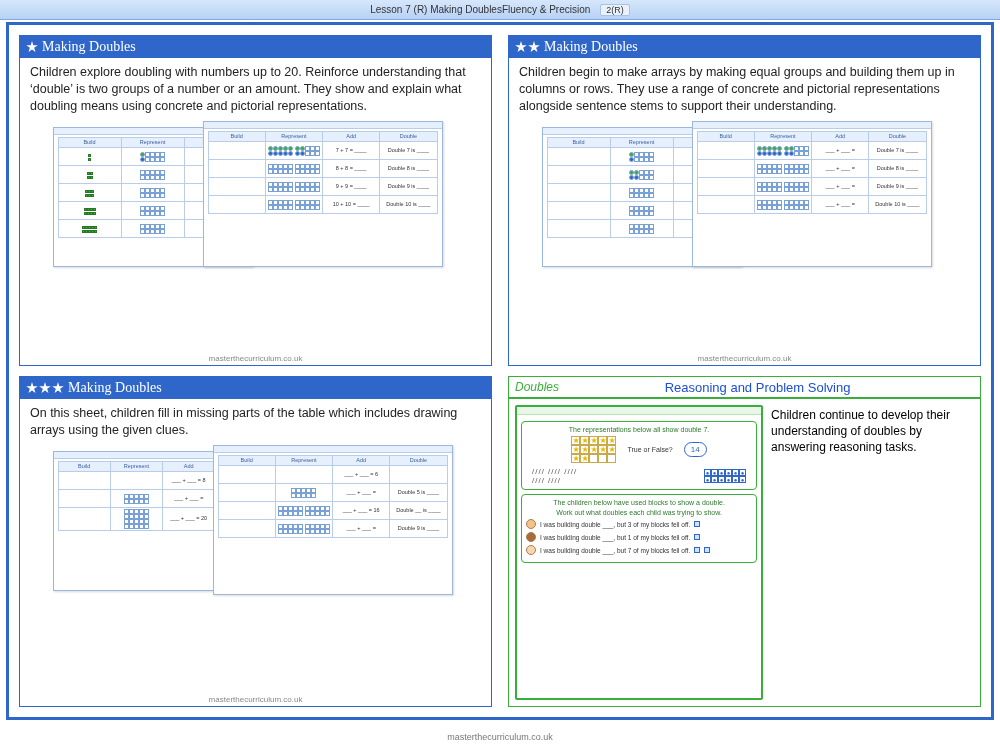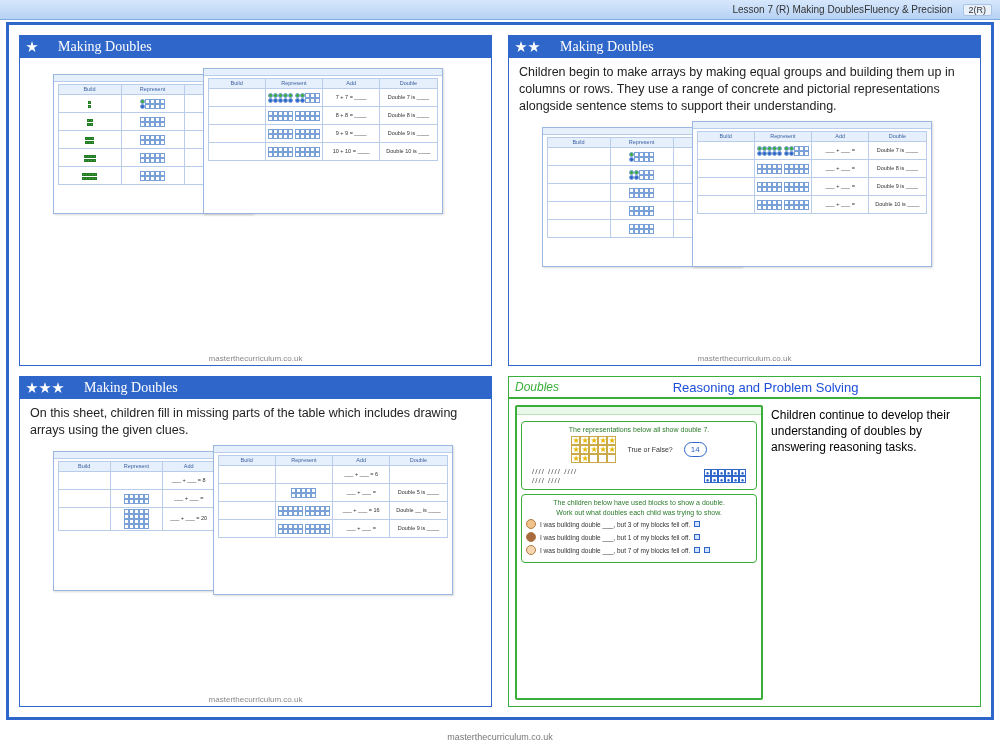--- a/index.html
+++ b/index.html
@@ -17,21 +17,21 @@
     background: #fff;
   }
   .topbar {
     height: 20px;
     background: linear-gradient(#d6e7fb, #b7d2f5);
     border-bottom: 1px solid #7fa9e0;
     font-size: 10px;
     color: #333;
     display: flex;
     align-items: center;
-    justify-content: flex-end;
+    justify-content: center;
     padding: 0 8px;
   }
   .topbar .right { display: flex; gap: 10px; align-items: center; }
   .topbar .badge {
     background: #e9f1fb;
     border: 1px solid #a9c3e6;
     padding: 0 5px;
     border-radius: 2px;
     font-size: 9px;
   }
@@ -57,21 +57,21 @@
     overflow: hidden;
   }
   .card.green { border-color: #3aae3a; }
   .card-header {
     background: #2f66c9;
     color: #fff;
     font-size: 14px;
     padding: 2px 6px;
     display: flex;
     align-items: center;
-    gap: 20px;
+    gap: 4px;
     height: 22px;
   }
   .card.green .card-header {
     background: #fff;
     color: #2b7a2b;
     border-bottom: 2px solid #3aae3a;
     justify-content: flex-start;
   }
   .card.green .card-header .gtitle { color:#3aae3a; font-size:12px; margin-right:18px;font-style:italic;}
   .card.green .card-header .subtitle { color:#1d4ed8; font-size:13px; flex:1; text-align:center; margin-left:-40px;}
@@ -218,20 +218,21 @@
     <div class="grid">
 
       <div class="card">
         <div class="card-header">
           <span class="stars">
               <span class="star"></span>
             </span>
           <span class="htitle">Making Doubles</span>
         </div>
         <div class="card-body">
+          <p class="desc">Children explore doubling with numbers up to 20. Reinforce understanding that ‘double’ is two groups of a number or an amount. They show and explain what doubling means using concrete and pictorial representations.</p>
           <div class="sheets">
 
             <div class="sheet" style="left:0;top:6px;width:200px;height:140px;">
               <div class="sh-top"></div>
               <table>
                 <tbody>
                     <tr>
                       <th>Build</th>
                       <th>Represent</th>
                       <th>Add</th>

